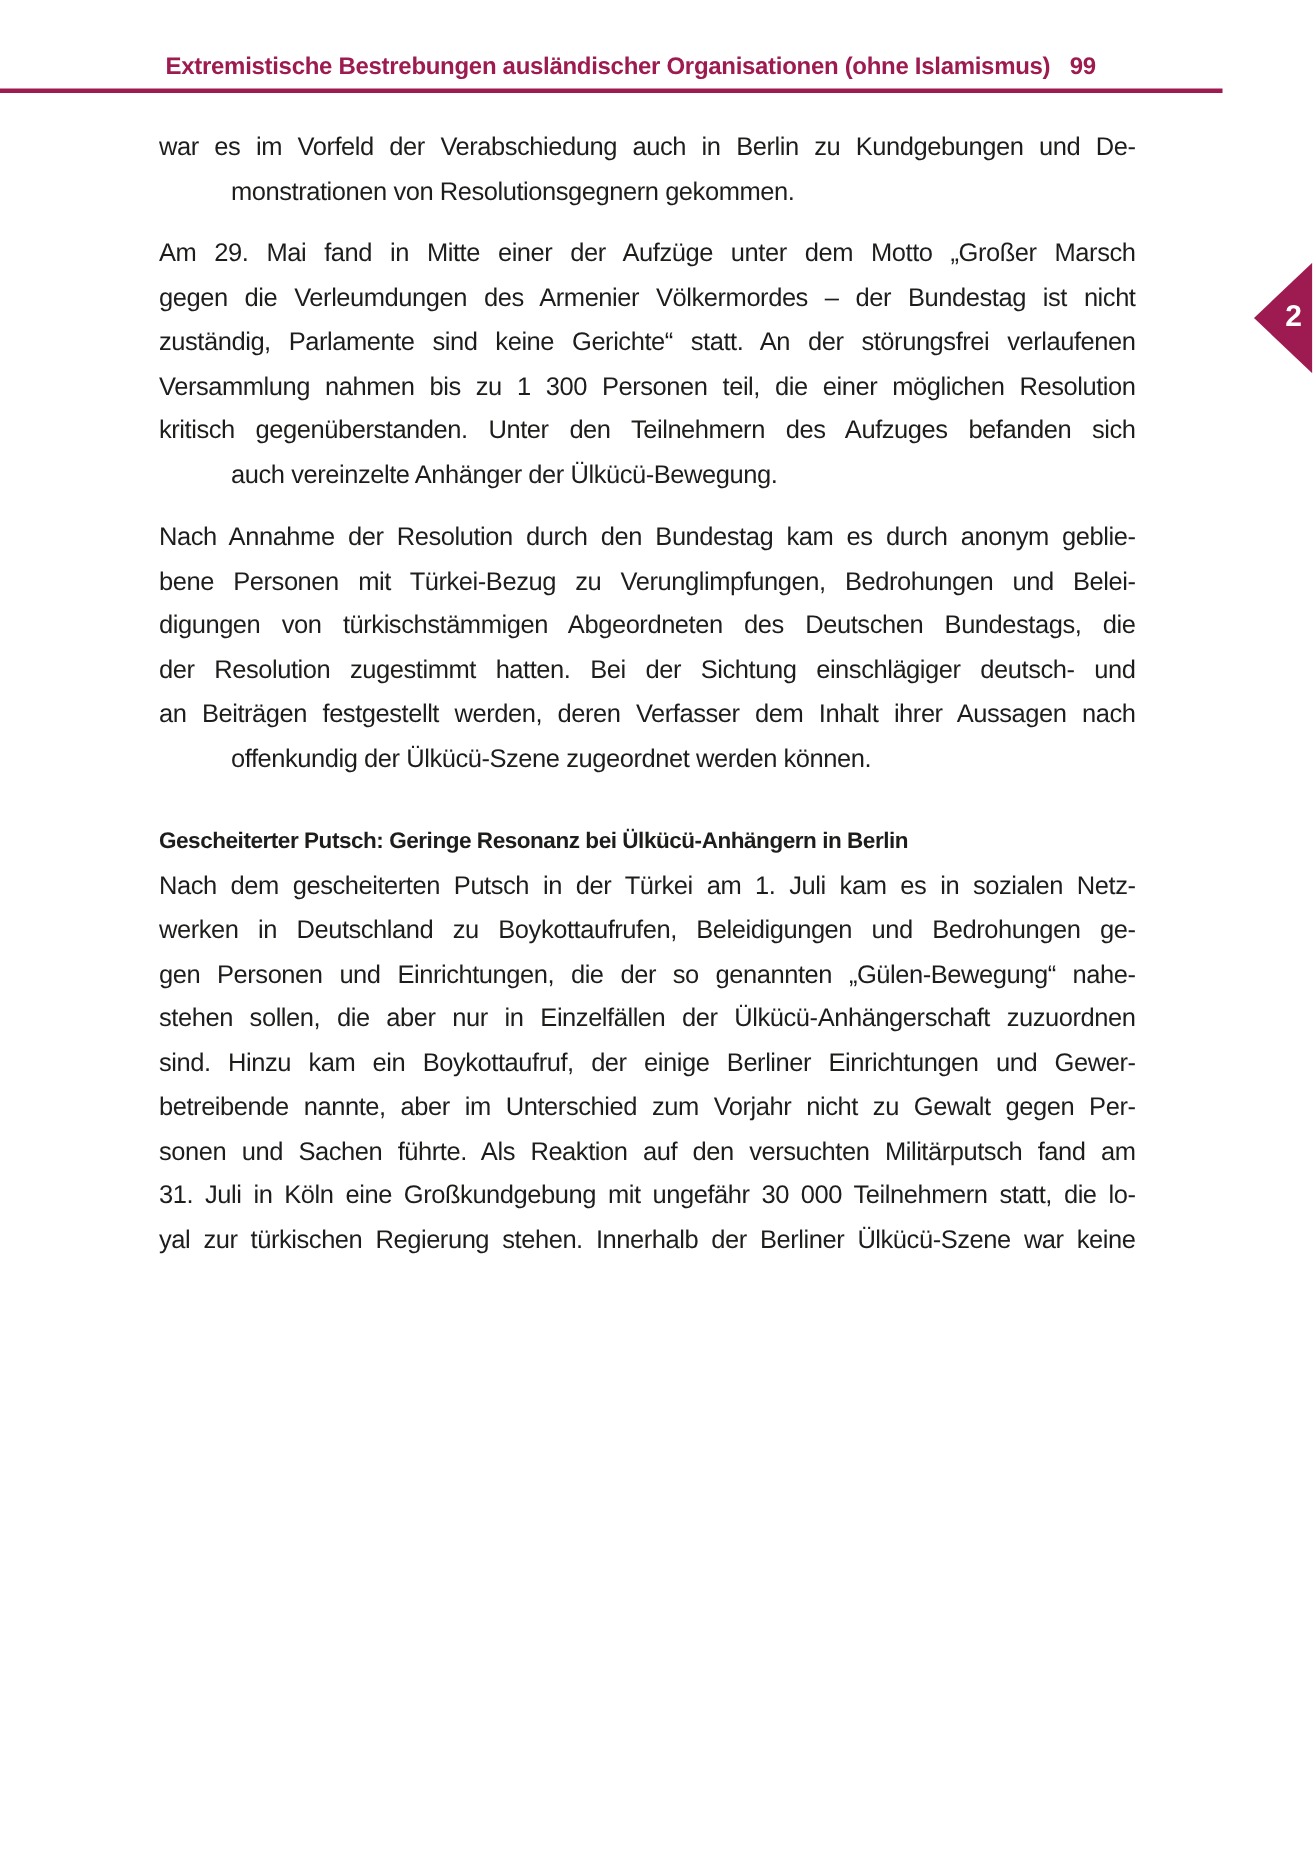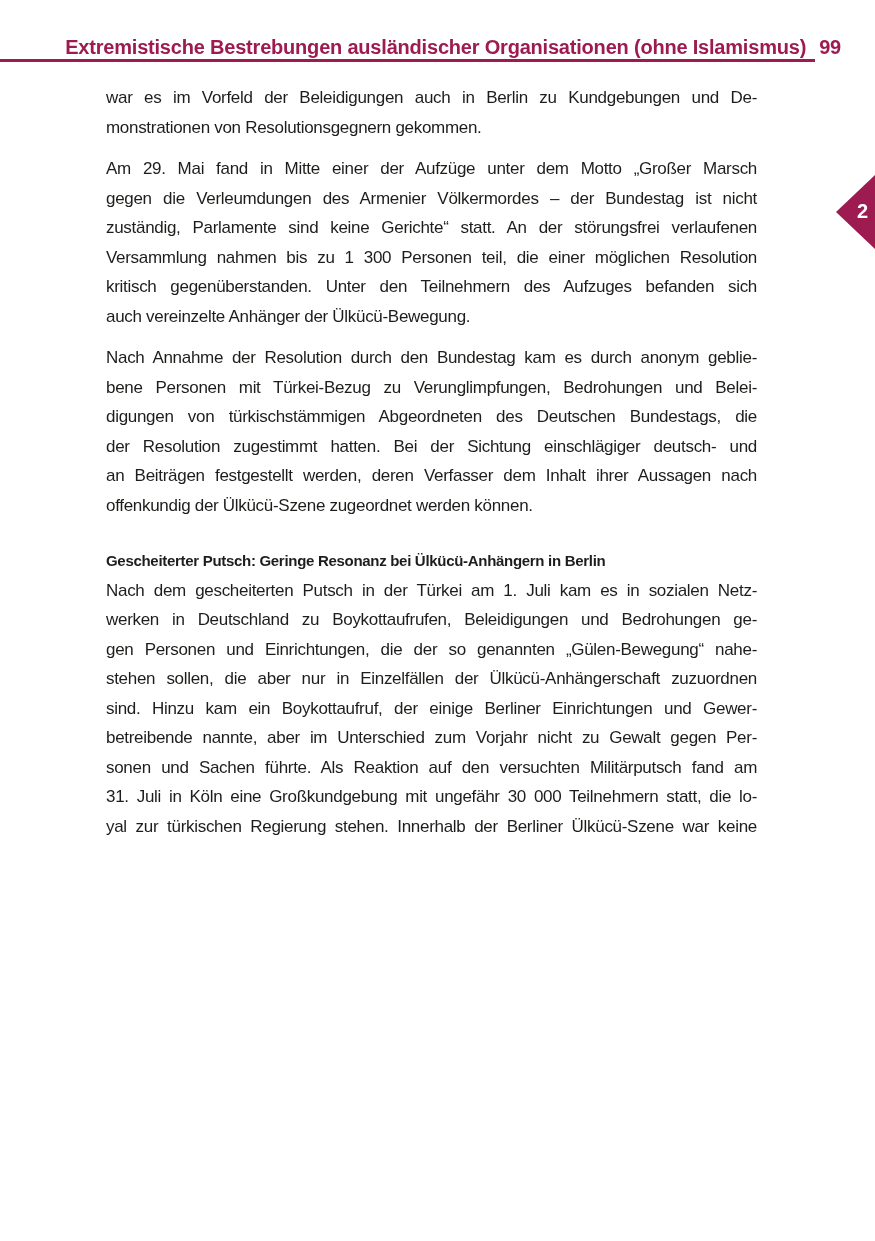--- a/index.html
+++ b/index.html
@@ -11,22 +11,22 @@
     overflow: hidden;
     font-family: "Liberation Sans", sans-serif;
   }
 
   
   .running-header {
     position: absolute;
     top: 36px;
     left: 0;
     width: 841px;
-    text-align: right;
-    font-size: 20px;
+    text-align: center;
+    font-size: 16px;
     font-weight: bold;
     letter-spacing: -0.2px;
     color: var(--accent, #9d1b50);
     white-space: nowrap;
   }
   .running-header .pagenum { margin-left: 13px; }
 
   .header-rule {
     position: absolute;
     top: 59px;
@@ -62,21 +62,21 @@
     left: 106px;
     top: 83px;
     width: 651px;
     color: var(--text, #1d1d1b);
     font-size: 17px;
     line-height: 29.5px;
     letter-spacing: -0.3px;
   }
   .para { margin: 0 0 12px 0; }
   .line { text-align: justify; text-align-last: justify; }
-  .line.last { text-align-last: left; }
+  .line.last { text-align-last: left; margin-left: 48px; }
   .section-heading {
     margin: 26px 0 0 0;
     font-size: 15px;
     font-weight: bold;
     line-height: 29.5px;
     letter-spacing: -0.3px;
   }
 </style>
 </head>
 <body>
@@ -91,21 +91,21 @@
 
   <div class="chapter-tab">
     <svg width="39" height="74" viewBox="0 0 39 74">
       <polygon points="39,0 39,74 0,37" fill="#9d1b50"></polygon>
     </svg>
     <span class="tab-num">2</span>
   </div>
 
   <main id="content">
       <div class="para">
-        <div class="line">war es im Vorfeld der Beleidigungen auch in Berlin zu Kundgebungen und De-</div>
+        <div class="line">war es im Vorfeld der Verabschiedung auch in Berlin zu Kundgebungen und De-</div>
         <div class="line last">monstrationen von Resolutionsgegnern gekommen.</div>
       </div>
       <div class="para">
         <div class="line">Am 29. Mai fand in Mitte einer der Aufzüge unter dem Motto „Großer Marsch</div>
         <div class="line">gegen die Verleumdungen des Armenier Völkermordes – der Bundestag ist nicht</div>
         <div class="line">zuständig, Parlamente sind keine Gerichte“ statt. An der störungsfrei verlaufenen</div>
         <div class="line">Versammlung nahmen bis zu 1&nbsp;300 Personen teil, die einer möglichen Resolution</div>
         <div class="line">kritisch gegenüberstanden. Unter den Teilnehmern des Aufzuges befanden sich</div>
         <div class="line last">auch vereinzelte Anhänger der Ülkücü-Bewegung.</div>
       </div>

